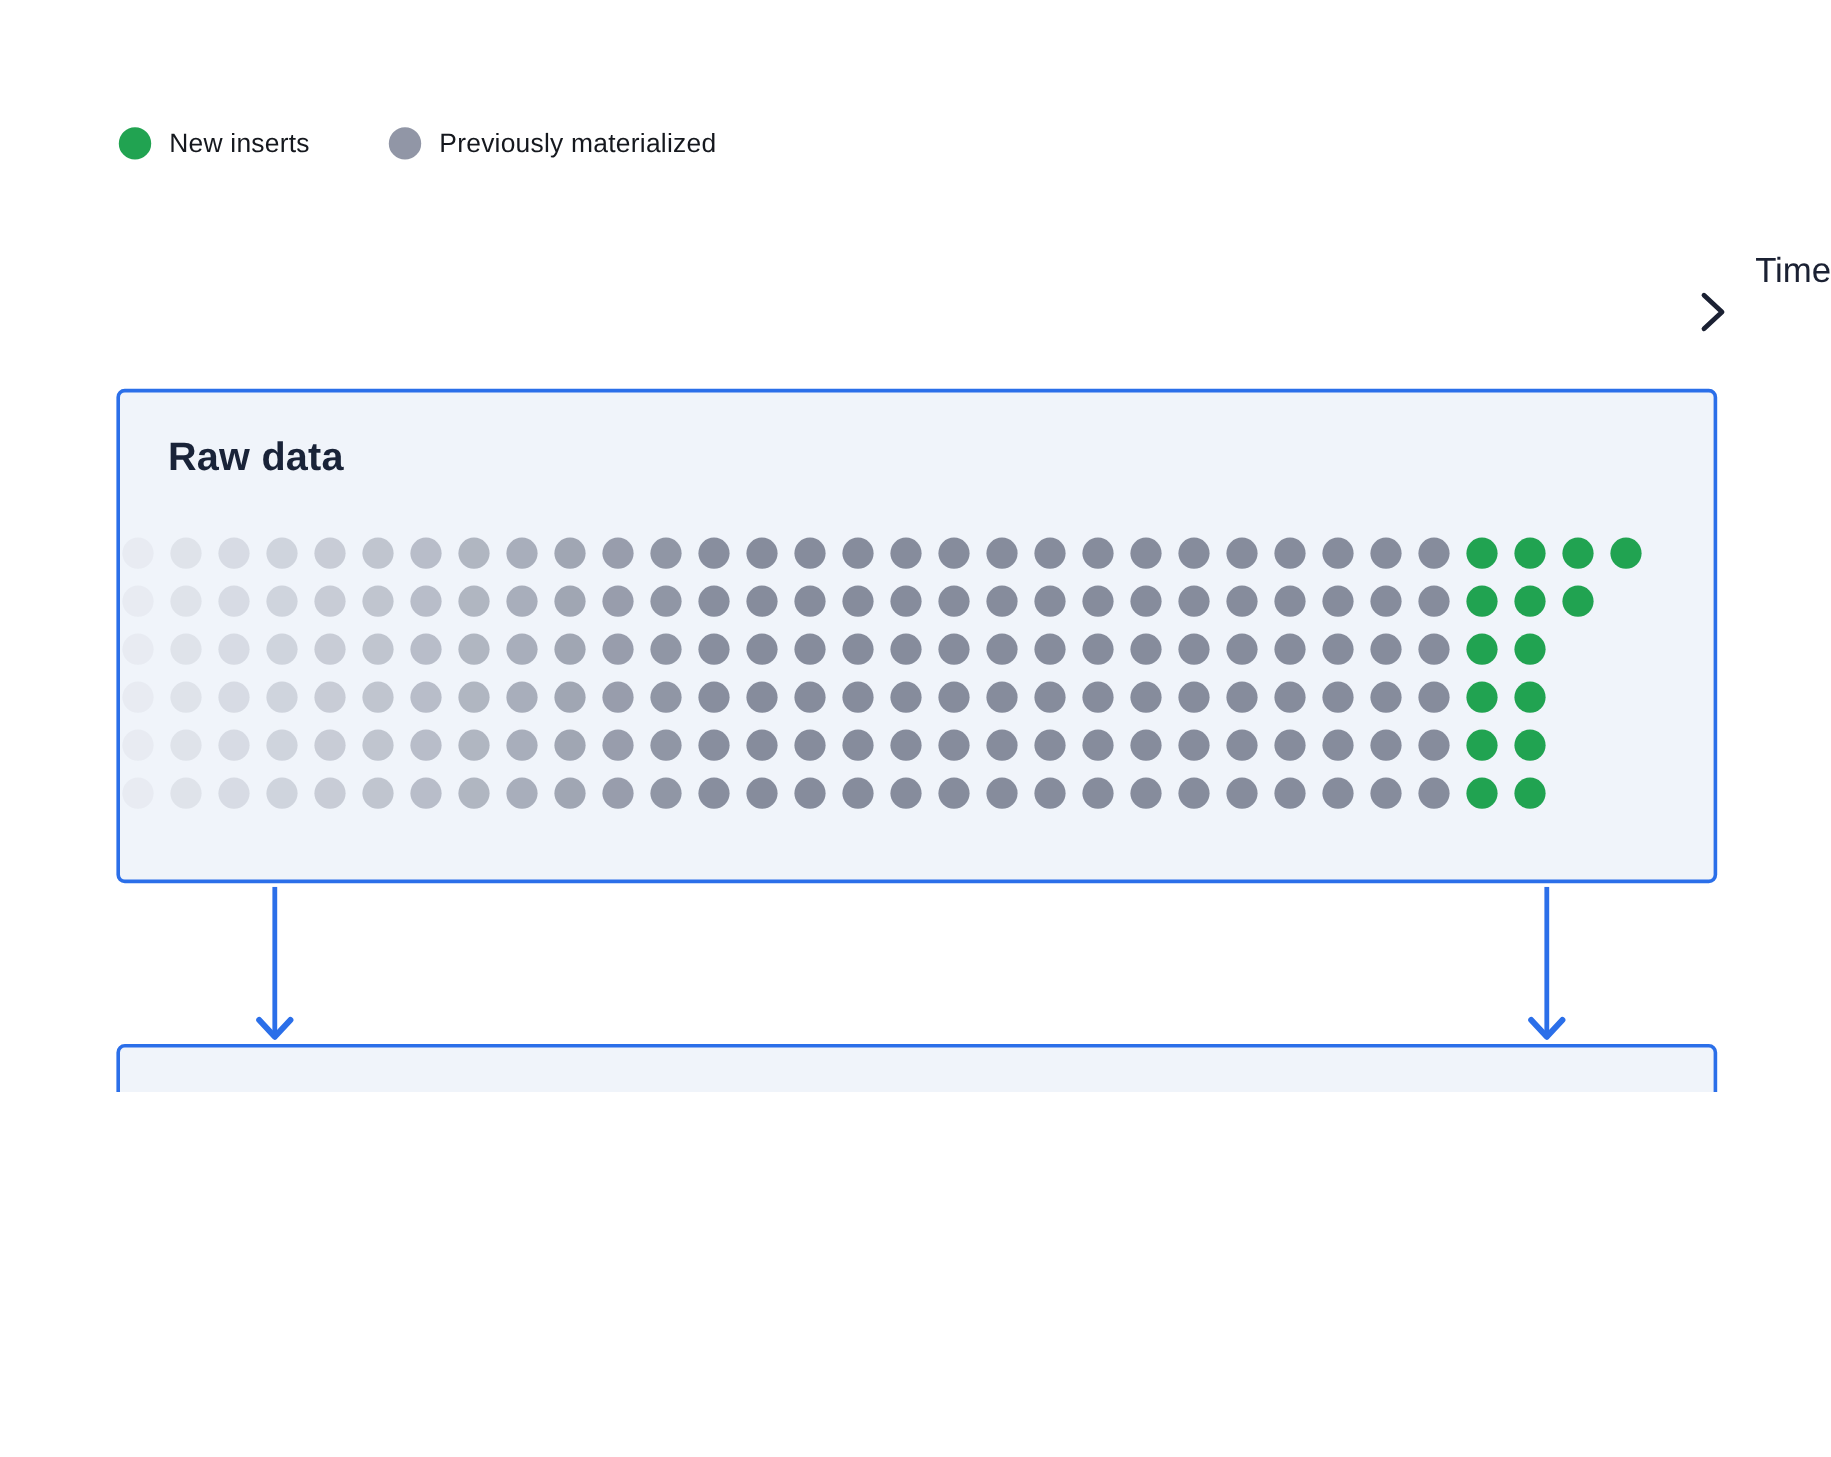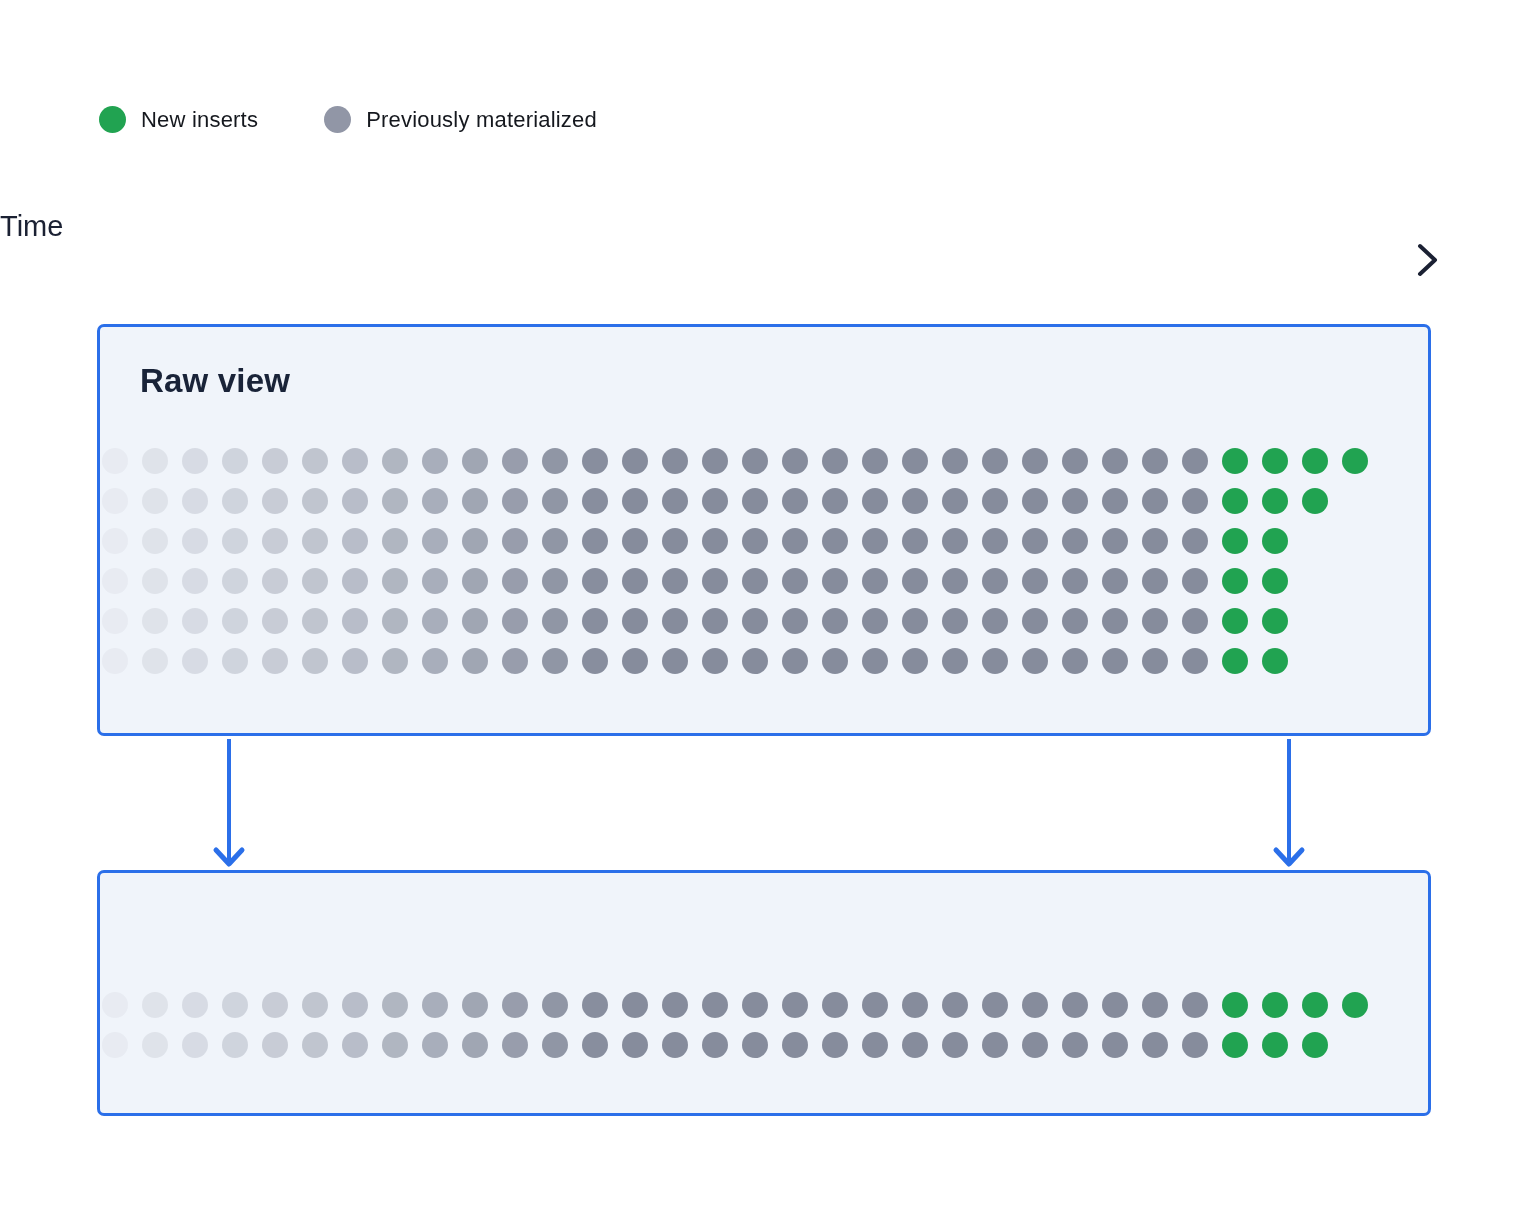--- a/index.html
+++ b/index.html
@@ -1,27 +1,27 @@
 <!DOCTYPE html>
 <html style="--accent: #2b6fe9; --box-bg: #f0f4fa; --gray: #868c9c; --green: #21a351;"><head>
 <meta charset="utf-8">
 <style>
   html,body{margin:0;padding:0;background:#ffffff;}
   *{box-sizing:border-box;}
   body{font-family:"Liberation Sans","DejaVu Sans",sans-serif;}
-  .stage{position:relative;width:1526px;height:1214px;background:#fff;overflow:hidden;}
+  .stage{position:relative;width:1526px;height:910px;background:#fff;overflow:hidden;}
 
   
   .legend{position:absolute;left:99px;top:106px;display:flex;align-items:center;gap:66px;}
   .legend-item{display:flex;align-items:center;gap:15px;}
   .legend-swatch{width:27px;height:27px;border-radius:50%;flex:0 0 auto;}
   .legend-label{font-size:22px;color:#15181e;letter-spacing:0.2px;}
 
   
-  .time-label{position:absolute;left:0;top:210px;width:1526px;text-align:left;
+  .time-label{position:absolute;left:0;top:210px;width:1526px;text-align:right;
     font-size:29px;color:#1b2133;}
   .time-arrow{position:absolute;left:100px;top:243px;}
 
   
   .panel{position:absolute;left:97px;width:1334px;background:var(--box-bg,#f0f4fa);
     border:3px solid var(--accent,#2b6fe9);border-radius:7px;}
   .panel.raw{top:324px;height:412px;}
   .panel.mat{top:870px;height:246px;}
   .panel-title{margin:0;padding:36px 0 0 40px;font-size:33px;font-weight:700;
     color:#192338;letter-spacing:0.2px;line-height:1.1;}
@@ -63,21 +63,21 @@
         <stop offset="0" stop-color="#1b2133" stop-opacity="0"></stop>
         <stop offset="0.35" stop-color="#1b2133" stop-opacity="1"></stop>
         <stop offset="1" stop-color="#1b2133" stop-opacity="1"></stop>
       </linearGradient>
     </defs>
     <line x1="0" y1="17" x2="1334" y2="17" stroke="url(#fade)" stroke-width="4"></line>
     <polyline points="1320,3 1335,17 1320,31" fill="none" stroke="#1b2133" stroke-width="4" stroke-linecap="round" stroke-linejoin="round"></polyline>
   </svg>
 
   <div class="panel raw">
-    <h2 class="panel-title">Raw view</h2>
+    <h2 class="panel-title">Raw data</h2>
     <div id="raw-grid" class="dot-grid raw-grid">
         <div class="dot-row">
           <span class="dot gray" style="opacity: 0.08;"></span>
           <span class="dot gray" style="opacity: 0.155;"></span>
           <span class="dot gray" style="opacity: 0.23;"></span>
           <span class="dot gray" style="opacity: 0.305;"></span>
           <span class="dot gray" style="opacity: 0.38;"></span>
           <span class="dot gray" style="opacity: 0.455;"></span>
           <span class="dot gray" style="opacity: 0.53;"></span>
           <span class="dot gray" style="opacity: 0.605;"></span>

